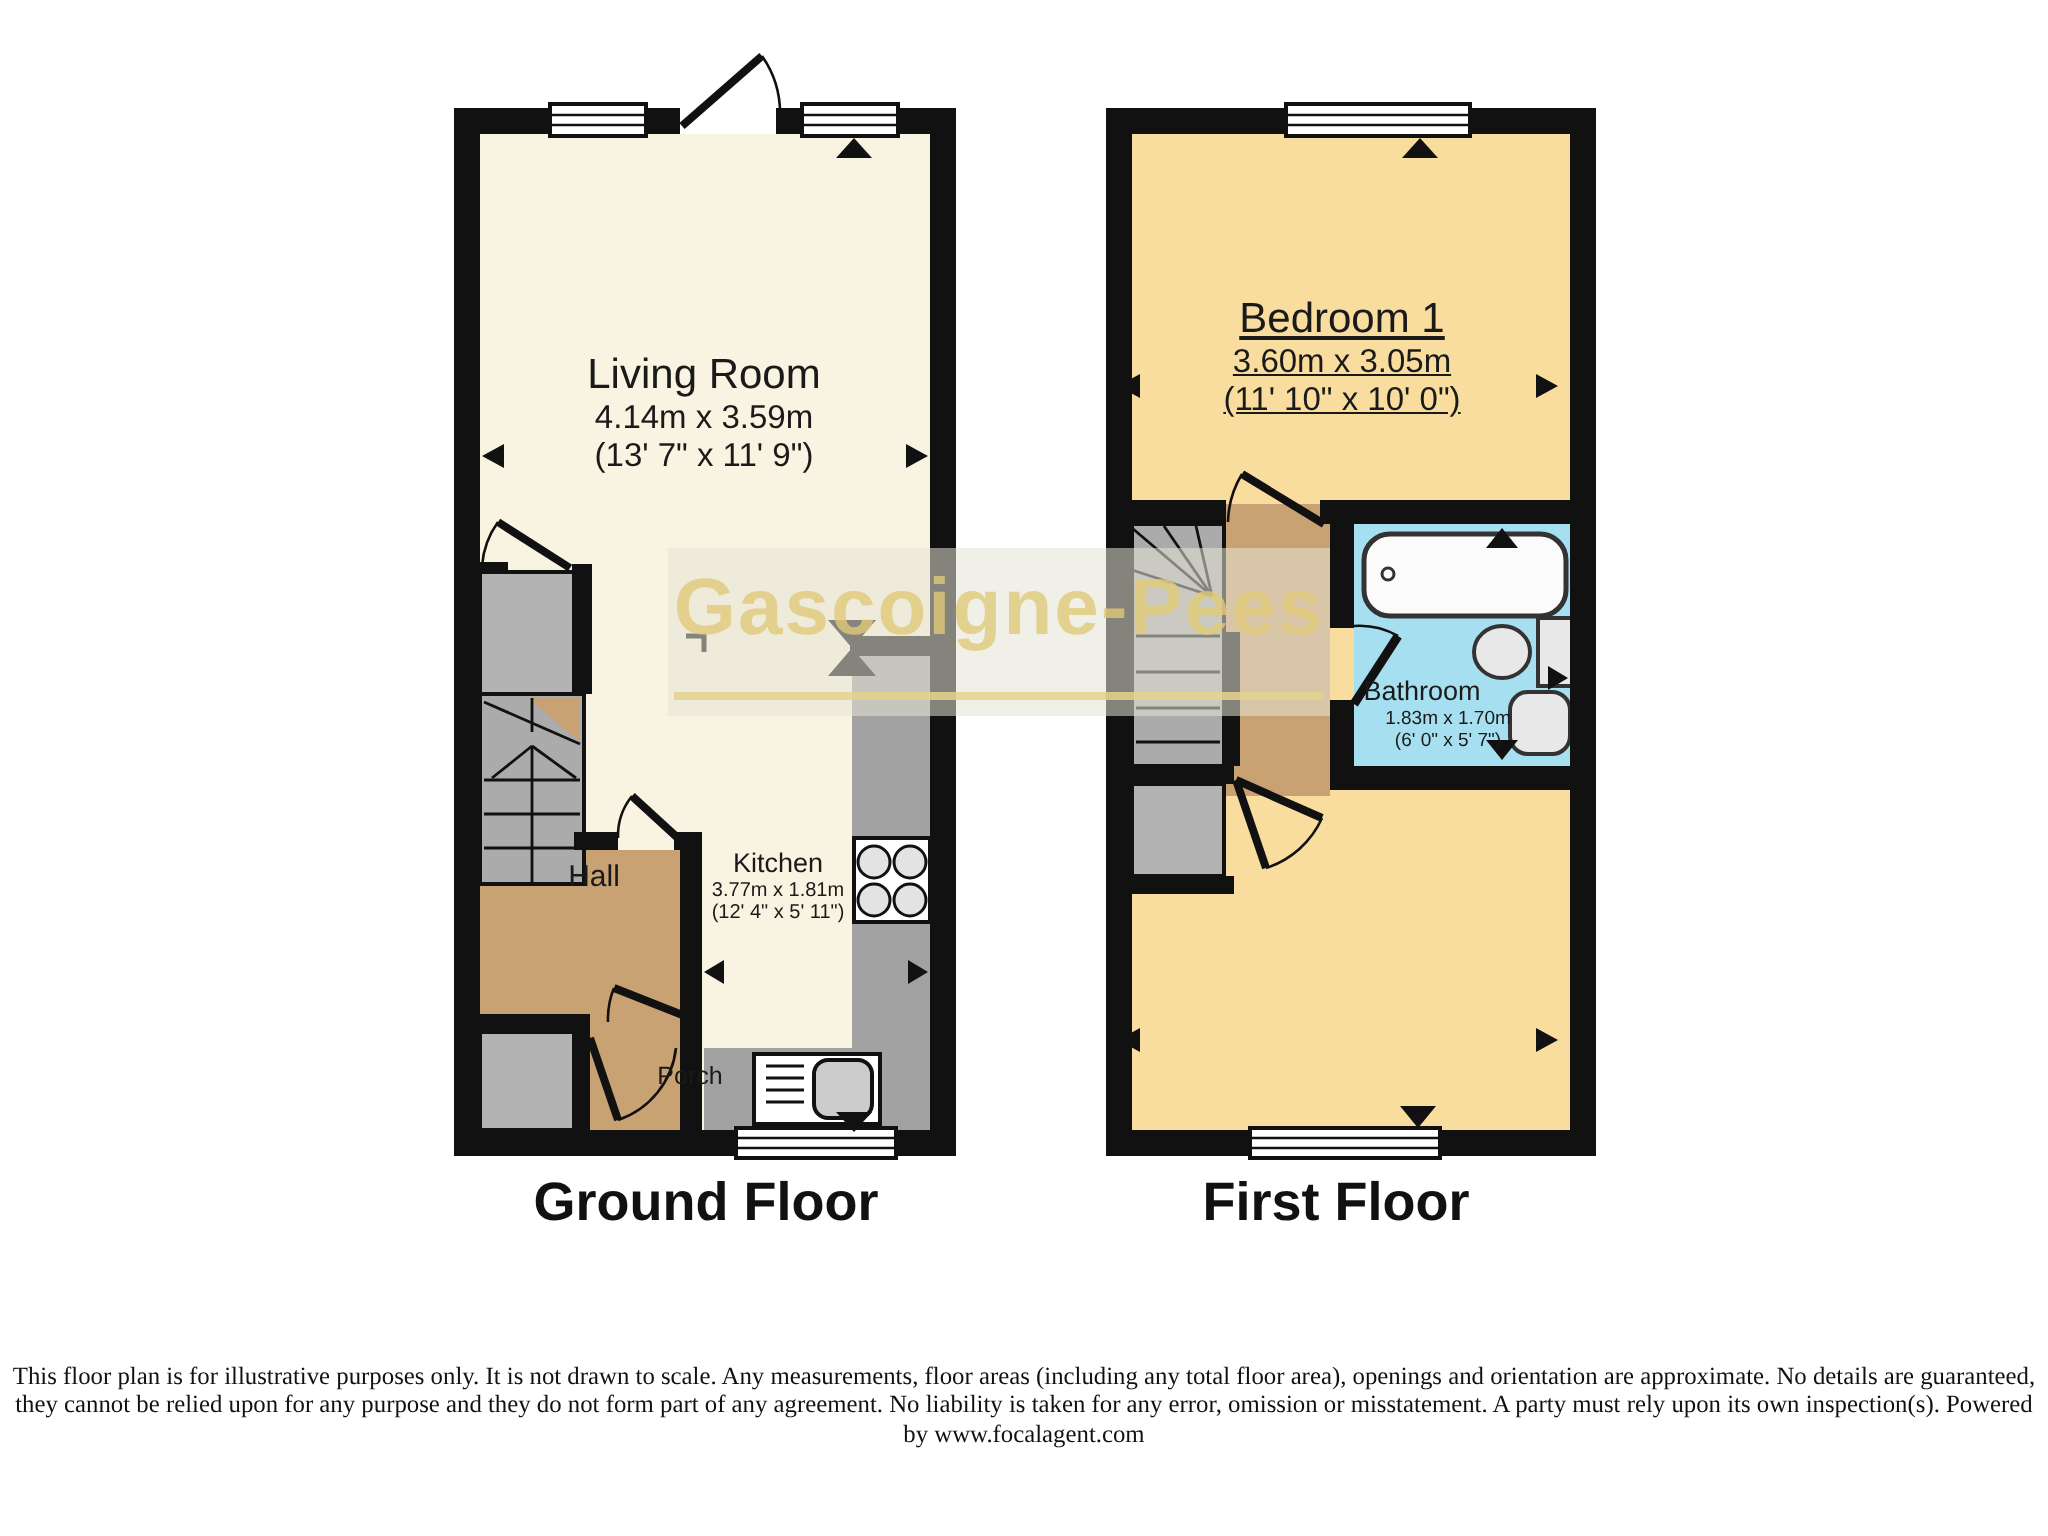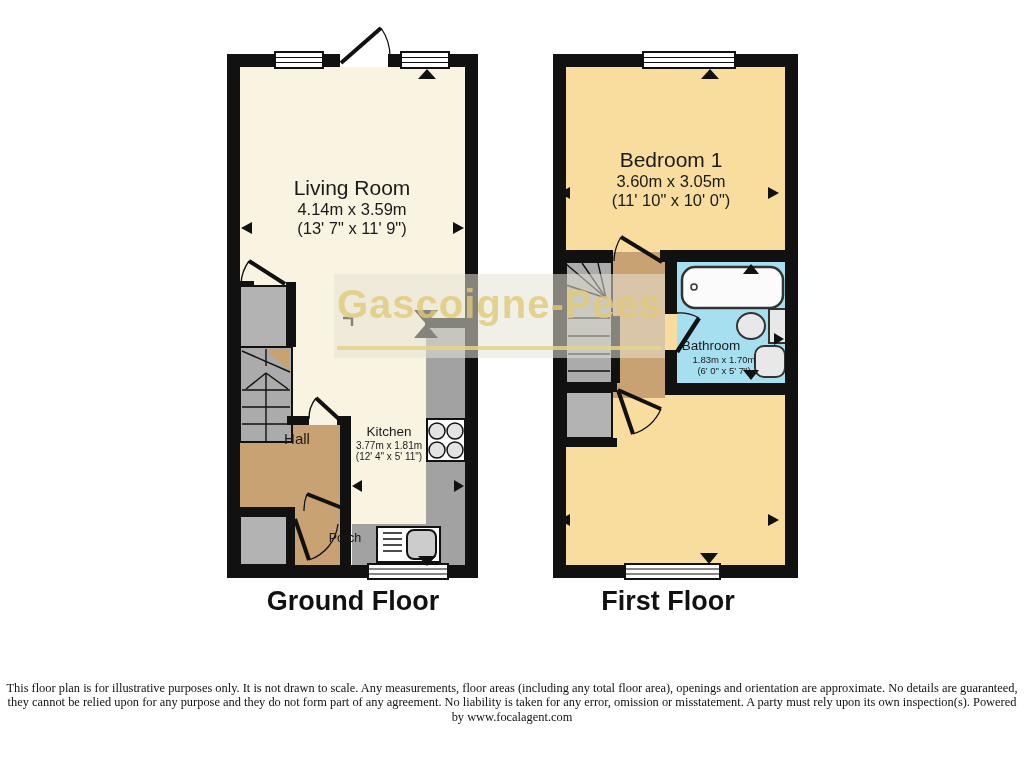--- a/index.html
+++ b/index.html
@@ -237,21 +237,21 @@
   </div>
 
   <div class="room-label" style="left:297px;top:430px;text-align:right;">
     <div class="n15">Hall</div>
   </div>
 
   <div class="room-label" style="left:317px;top:531px;margin-left:28px;">
     <div class="n12">Porch</div>
   </div>
 
-  <div class="room-label" style="left:671px;top:148px;">
+  <div class="room-label" style="left:671px;top:148px;text-decoration:underline;">
     <div class="n21">Bedroom 1</div>
     <div class="d17">3.60m x 3.05m</div>
     <div class="d17">(11' 10" x 10' 0")</div>
   </div>
 
   <div class="room-label" style="left:711px;top:338px;">
     <div class="n13">Bathroom</div>
     <div class="d9">1.83m x 1.70m</div>
     <div class="d9">(6' 0" x 5' 7")</div>
   </div>

